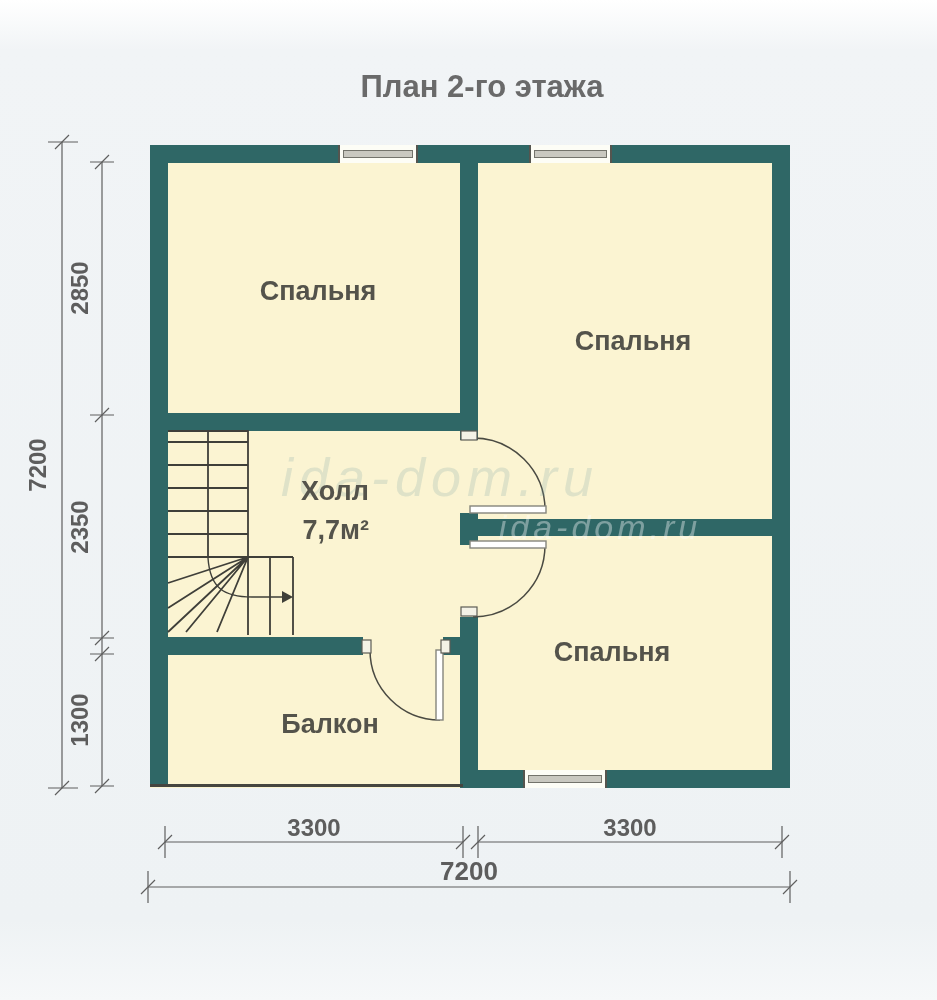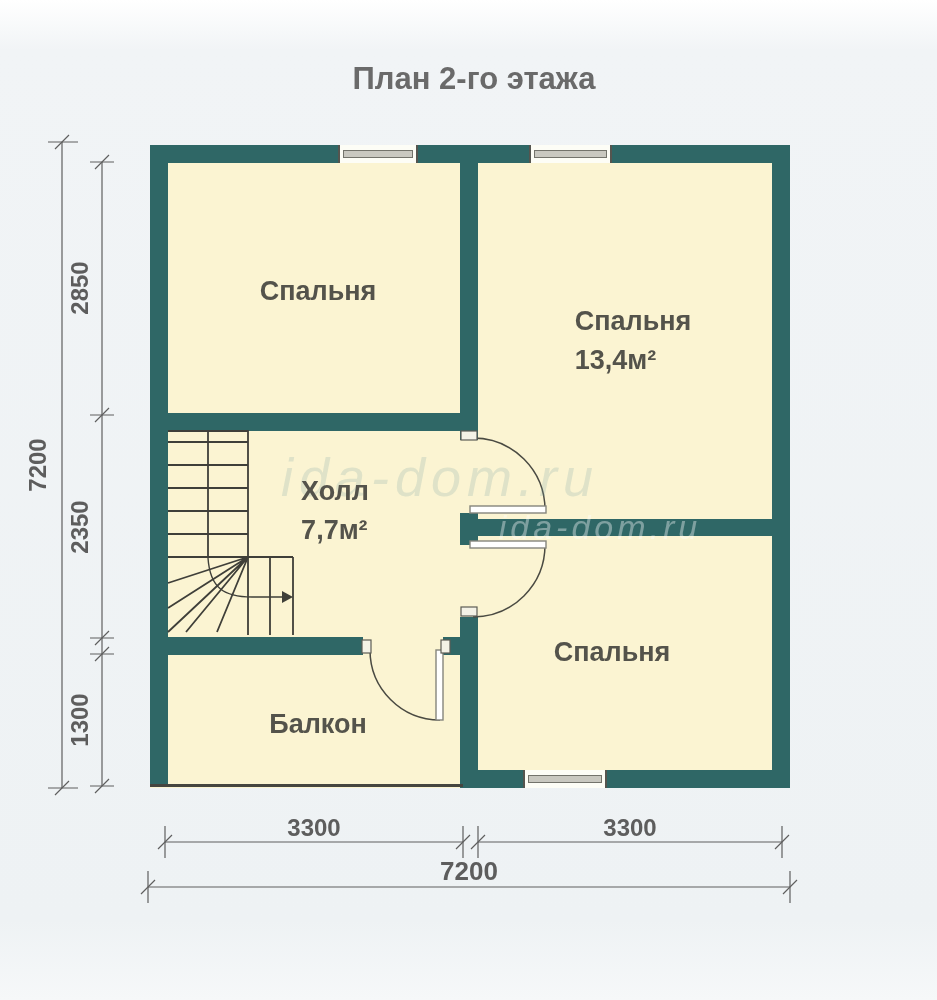--- a/index.html
+++ b/index.html
@@ -3,30 +3,30 @@
 <meta charset="utf-8">
 <style>
   html,body { margin:0; padding:0; background:#ffffff; }
   .canvas {
     position:relative; width:937px; height:1000px; overflow:hidden;
     background:linear-gradient(180deg,#ffffff 0%,#f1f4f6 5%,#eef2f4 92%,#f6f8f9 100%);
     font-family:"Liberation Sans", sans-serif;
   }
   .title {
     position:absolute; left:470px; top:75px; transform:translate(-50%,-50%);
-    font-size:31px; font-weight:700; color:#6a6a6a; white-space:nowrap; margin:4px;
+    font-size:31px; font-weight:700; color:#6a6a6a; white-space:nowrap; margin:12px;
   }
   .plan-base { position:absolute; left:150px; top:145px; width:640px; height:643px; background:#fbf4d2; }
   .wall { position:absolute; background:#2f6766; }
   .window { position:absolute; background:#fdfdf6; border-left:2px solid #55554f; border-right:2px solid #55554f; }
   .window .bar { position:absolute; left:3px; right:3px; top:50%; margin-top:-4px; height:6px; background:#c9c8c0; border:1px solid #73736b; }
   .balcony-edge { position:absolute; left:150px; top:784px; width:313px; height:3px; background:#45453f; }
   svg.overlay { position:absolute; left:0; top:0; width:937px; height:1000px; }
   .rlabel {
-    position:absolute; transform:translate(-50%,-50%); text-align:left;
+    position:absolute; transform:translate(-50%,-50%); text-align:right;
     color:#54534b; font-weight:700; font-size:27px; line-height:39px; white-space:nowrap;
   }
   .dimtext {
     position:absolute; transform:translate(-50%,-50%); color:#5d5d5d;
     font-weight:700; font-size:24px; white-space:nowrap;
   }
   .dimtext.v { transform:translate(-50%,-50%) rotate(-90deg); }
   .wm-big {
     position:absolute; left:440px; top:477px; transform:translate(-50%,-50%);
     font-size:54px; font-style:italic; color:rgba(125,163,163,0.22); white-space:nowrap; letter-spacing:6px;
@@ -113,30 +113,29 @@
   </svg>
 
   <div class="wm-big">ida-dom.ru</div>
   <div class="wm-small">ida-dom.ru</div>
 
   <div class="rlabel" style="left:318px;top:291px;">
     <div>Спальня</div>
   </div>
   <div class="rlabel" style="left:633px;top:341px;">
     <div>Спальня</div>
-    <div>13,4м²</div>
   </div>
   <div class="rlabel" style="left:335px;top:511px;">
     <div>Холл</div>
     <div>7,7м²</div>
   </div>
   <div class="rlabel" style="left:612px;top:652px;">
     <div>Спальня</div>
   </div>
-  <div class="rlabel" style="left:318px;top:724px;">
+  <div class="rlabel" style="left:330px;top:724px;">
     <div>Балкон</div>
   </div>
 
   <div class="dimtext v" style="left:38px;top:465px;">7200</div>
   <div class="dimtext v" style="left:80px;top:288px;">2850</div>
   <div class="dimtext v" style="left:80px;top:527px;">2350</div>
   <div class="dimtext v" style="left:80px;top:720px;">1300</div>
   <div class="dimtext" style="left:314px;top:828px;">3300</div>
   <div class="dimtext" style="left:630px;top:828px;">3300</div>
   <div class="dimtext" style="left:469px;top:871px;font-size:26px;">7200</div>

